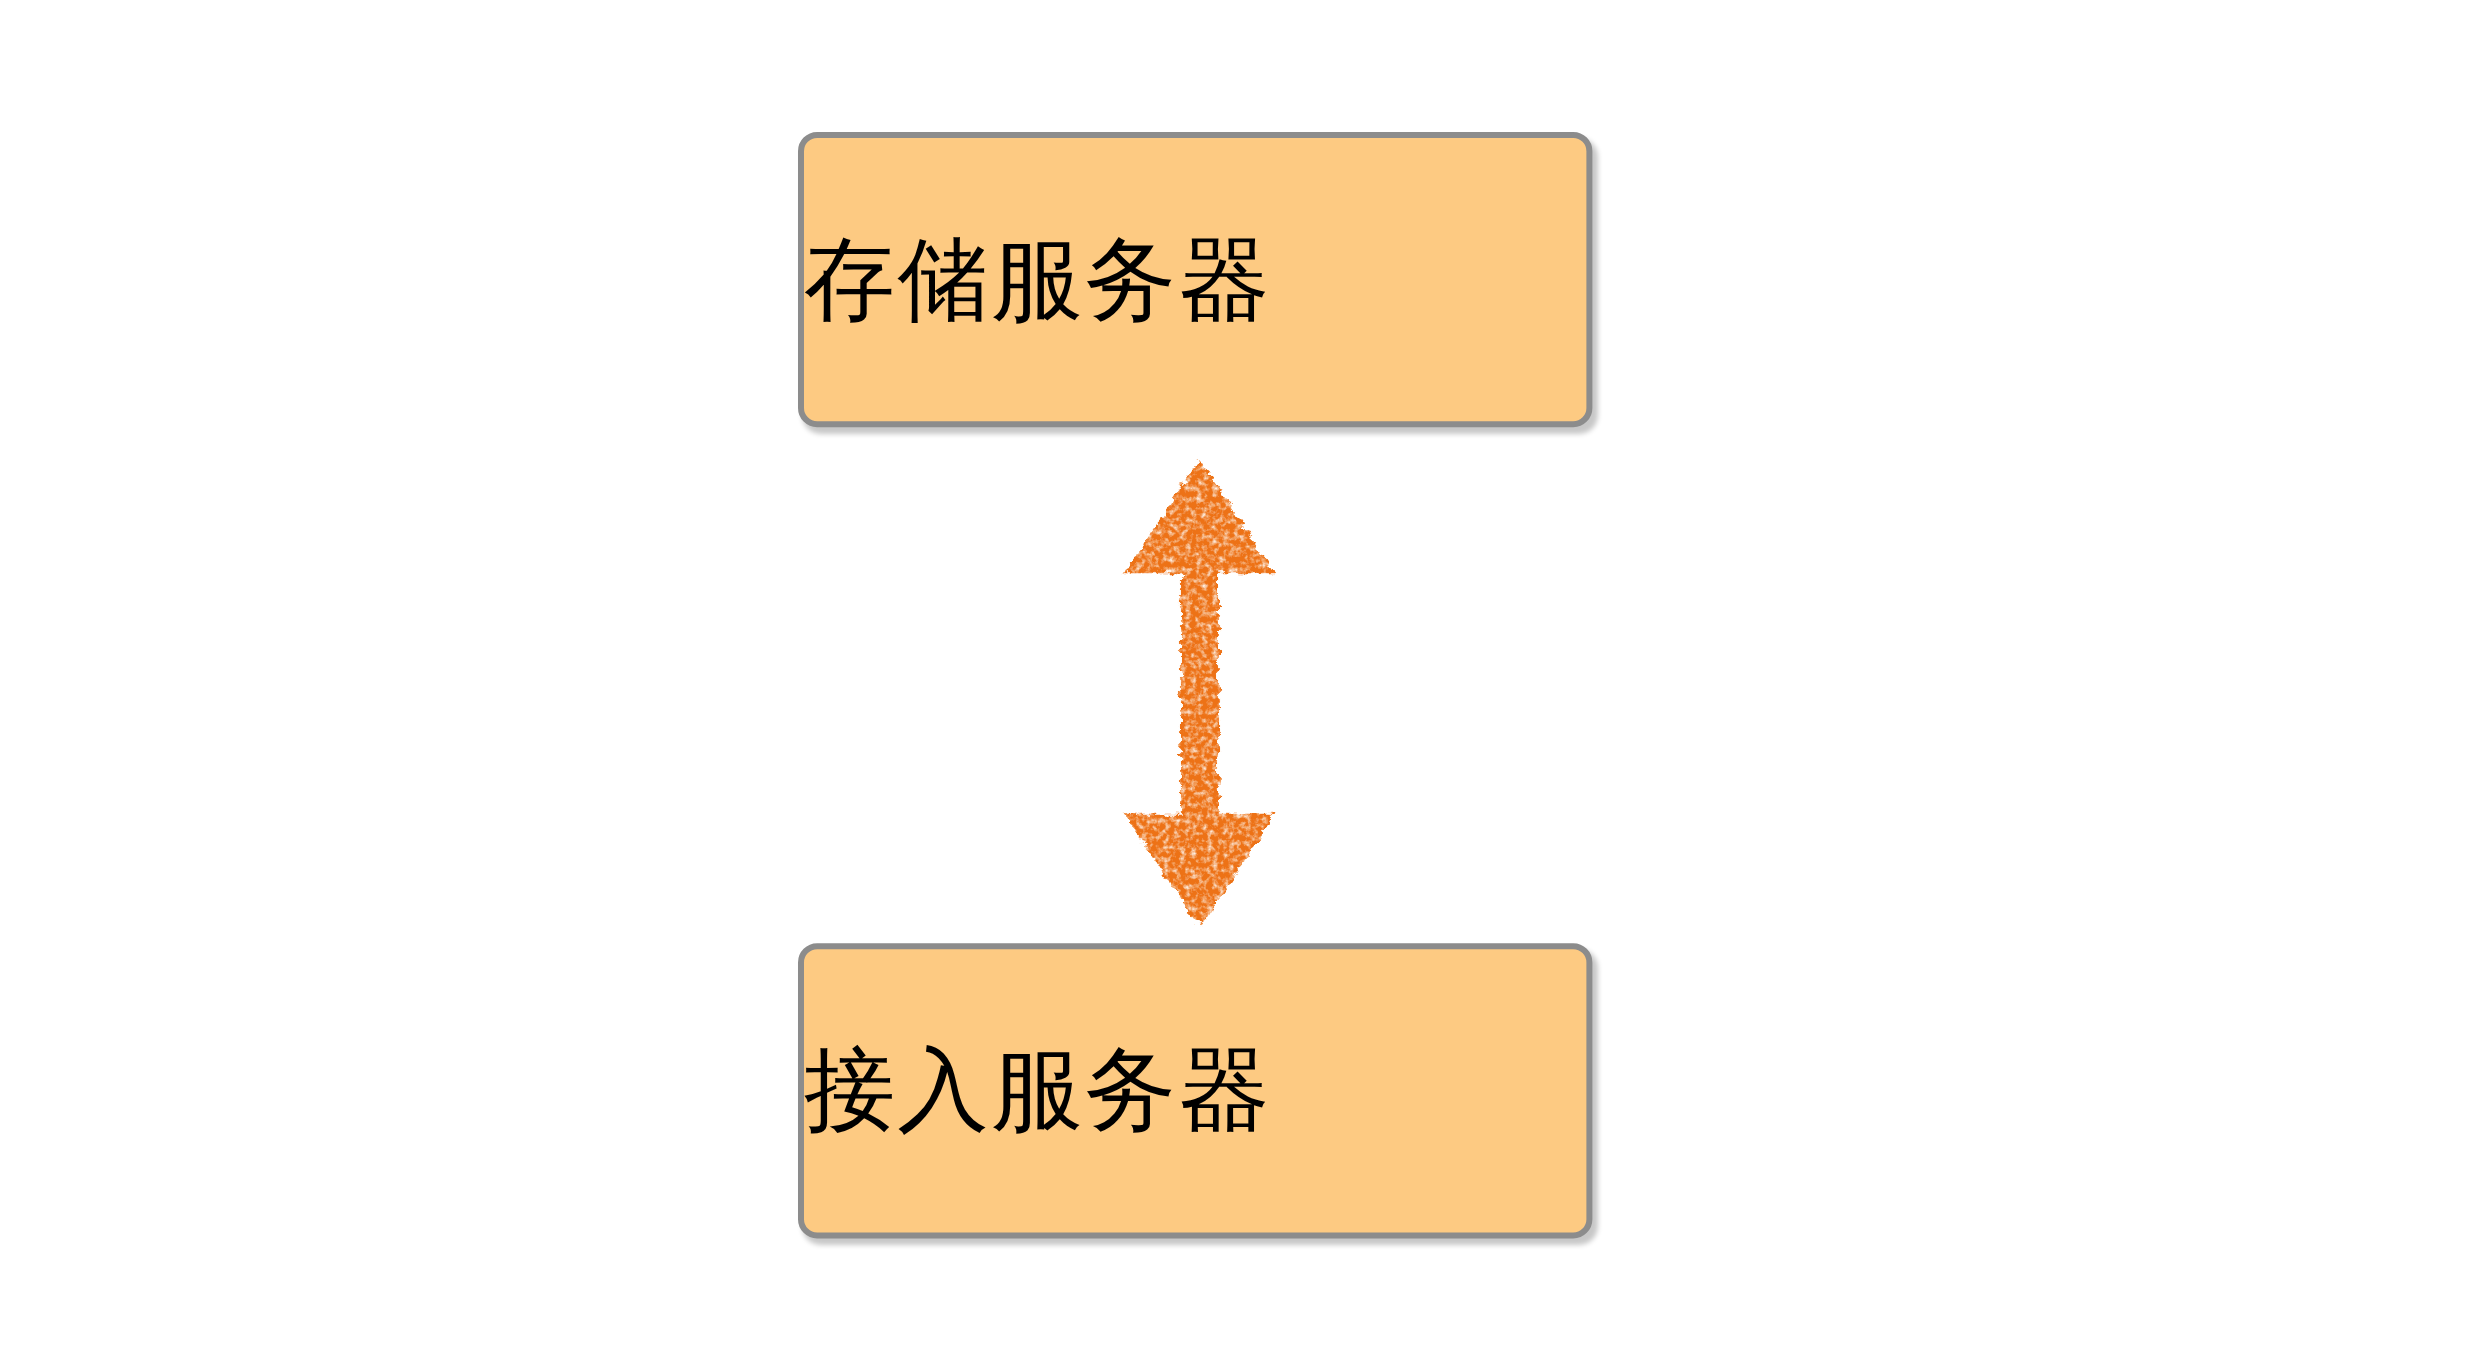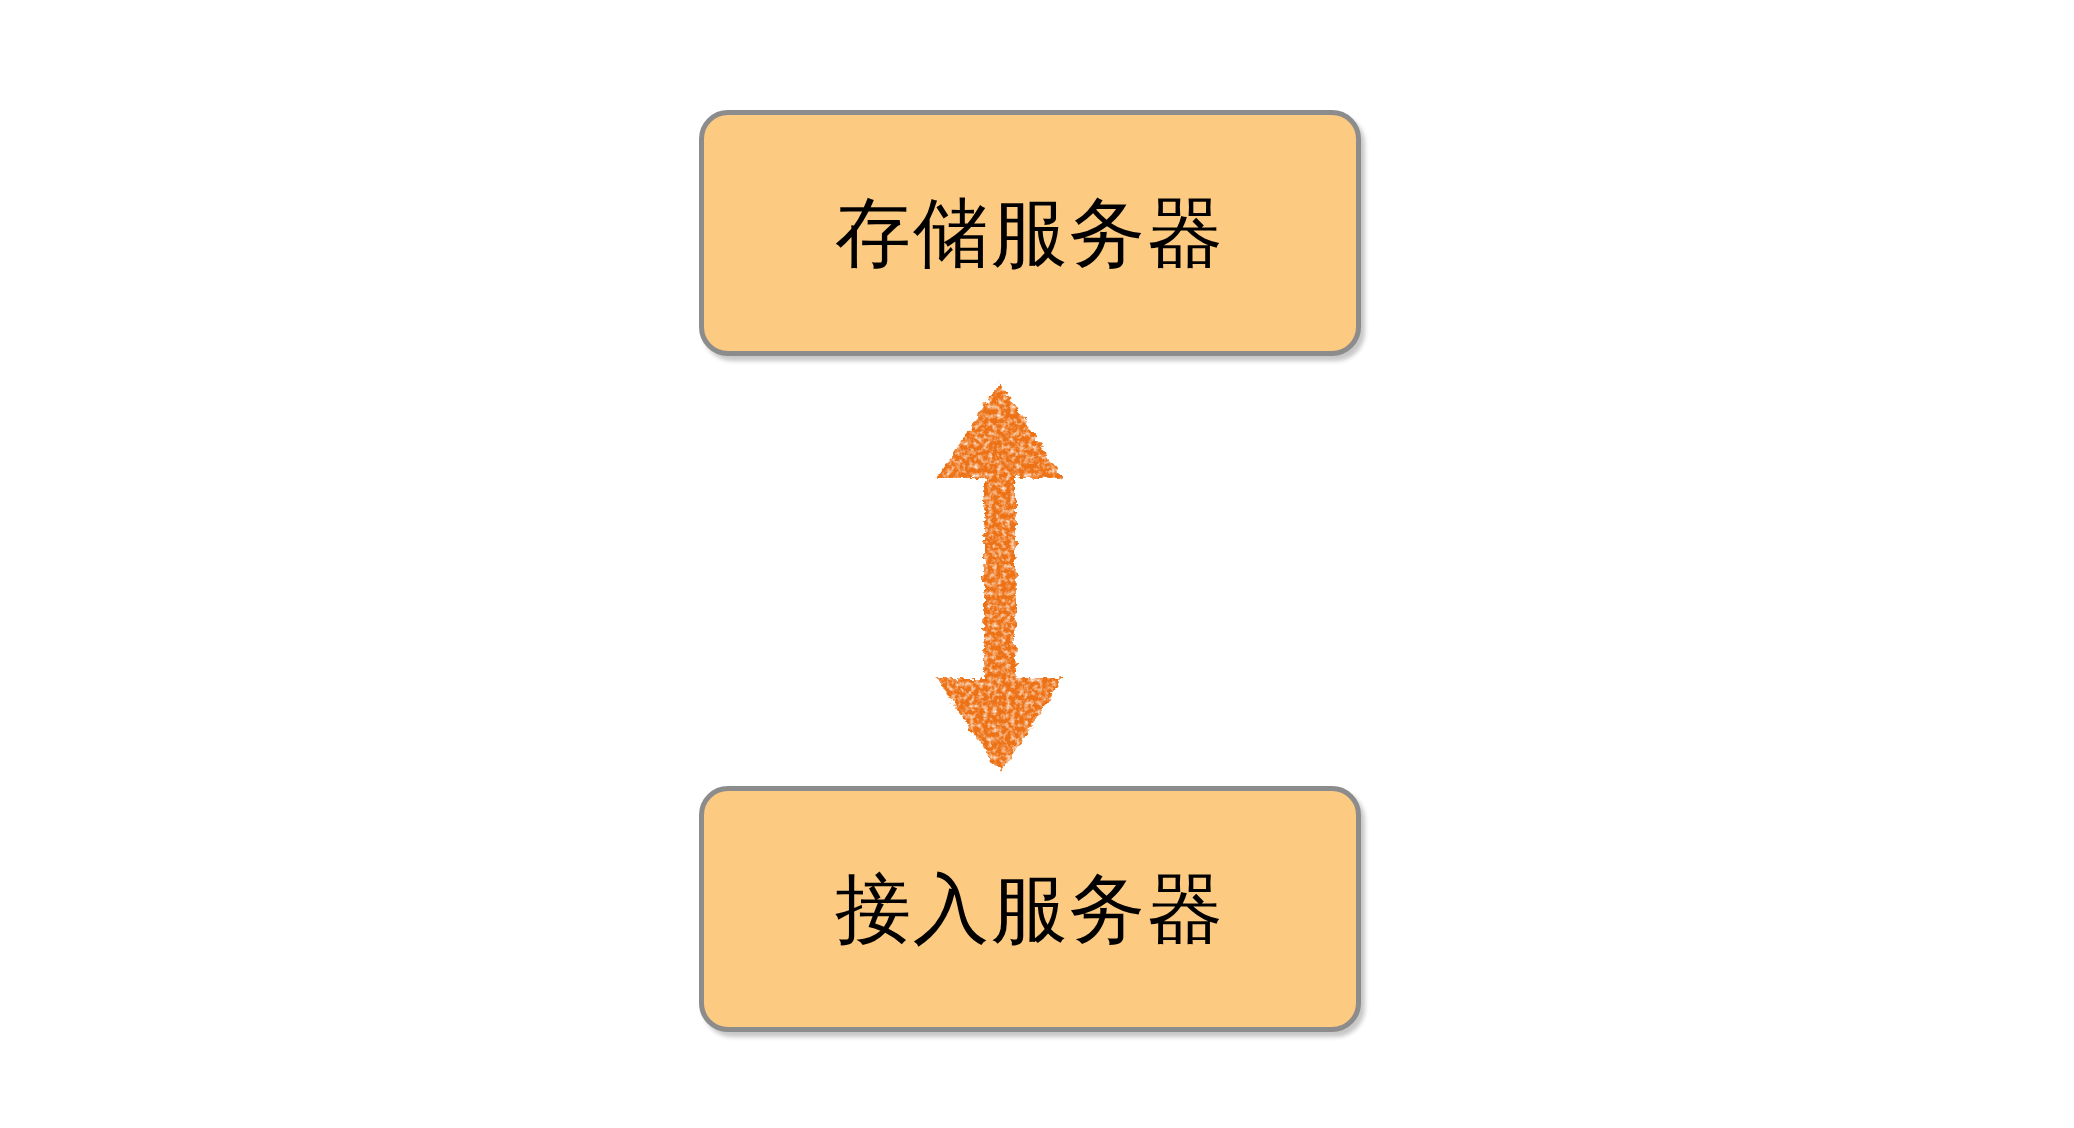--- a/index.html
+++ b/index.html
@@ -18,26 +18,24 @@
     background: #ffffff;
     overflow: hidden;
   }
 
   
   .node {
     position: absolute;
     box-sizing: border-box;
     display: flex;
     align-items: center;
-    justify-content: center;
     border-style: solid;
     border-width: 5px;
-    border-radius: 29px;
+    border-radius: 16px;
     box-shadow: 4px 5px 4px rgba(0,0,0,0.22);
-    margin-left: 34px;
   }
   .node-label {
     color: #000000;
     font-size: 76px;
     line-height: 1;
     letter-spacing: 2px;
     white-space: nowrap;
     font-weight: 400;
     user-select: none;
   }

